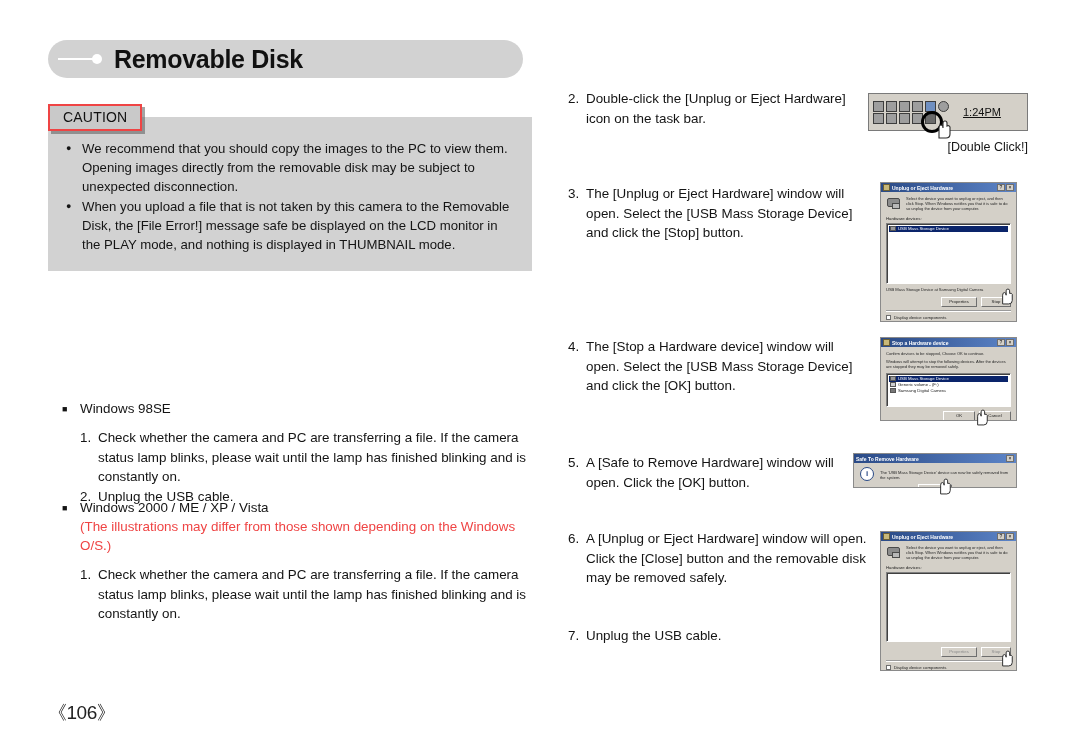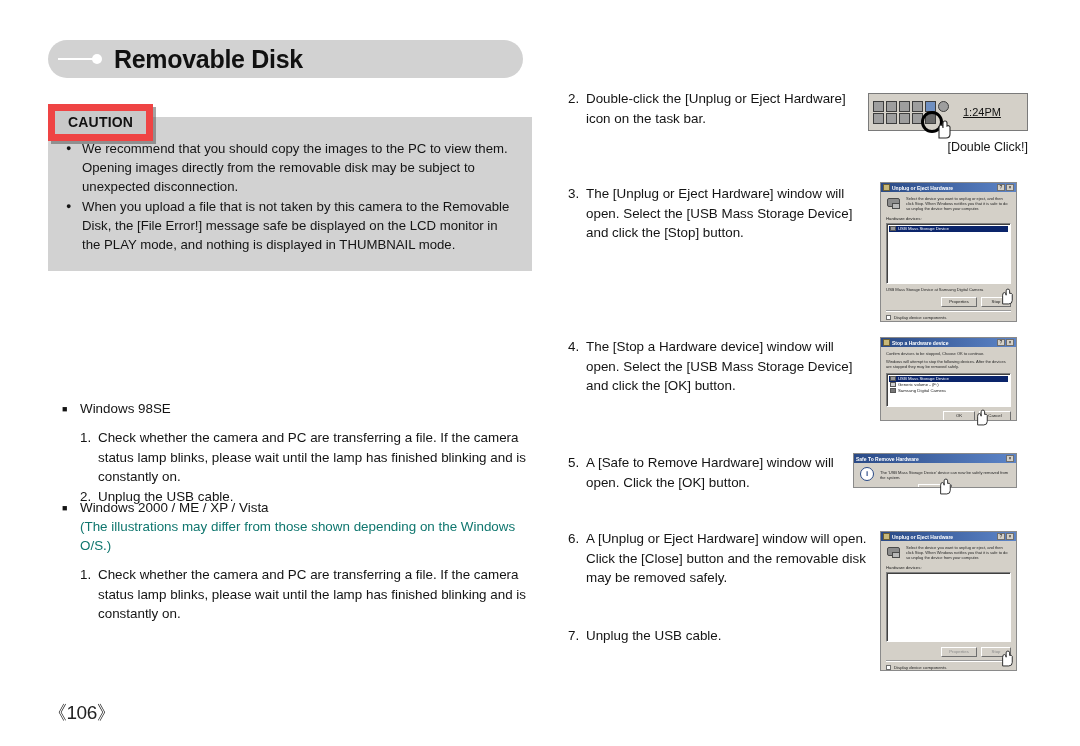--- a/index.html
+++ b/index.html
@@ -79,25 +79,25 @@
   .caution-wrap {
     position: relative;
     margin-top: 14px;
     width: 484px;
   }
   .caution-tag {
     position: absolute;
     left: 0;
     top: 0;
     background: #c9c9c9;
-    border: 7px solid #ef4444;
+    border: 2px solid #ef4444;
     box-shadow: 3px 3px 0 rgba(90,90,90,0.55);
     padding: 3px 13px 4px 13px;
     font-size: 14px;
-    font-weight: bold;
+    font-weight: normal;
     color: #111111;
     z-index: 3;
     letter-spacing: 0.2px;
   }
   .caution-body {
     position: absolute;
     left: 0;
     top: 13px;
     width: 484px;
     background: #d2d2d2;
@@ -139,21 +139,21 @@
     position: absolute;
     left: 0;
     top: 0;
     font-size: 9px;
     line-height: 20px;
   }
   .sq-sub {
     padding-left: 18px;
     font-size: 13.4px;
     line-height: 19px;
-    color: #0f766e;
+    color: #ef4444;
   }
   .num-item {
     position: relative;
     padding-left: 18px;
     font-size: 13.4px;
     line-height: 19.5px;
     color: #141414;
   }
   .num-item .num {
     position: absolute;

